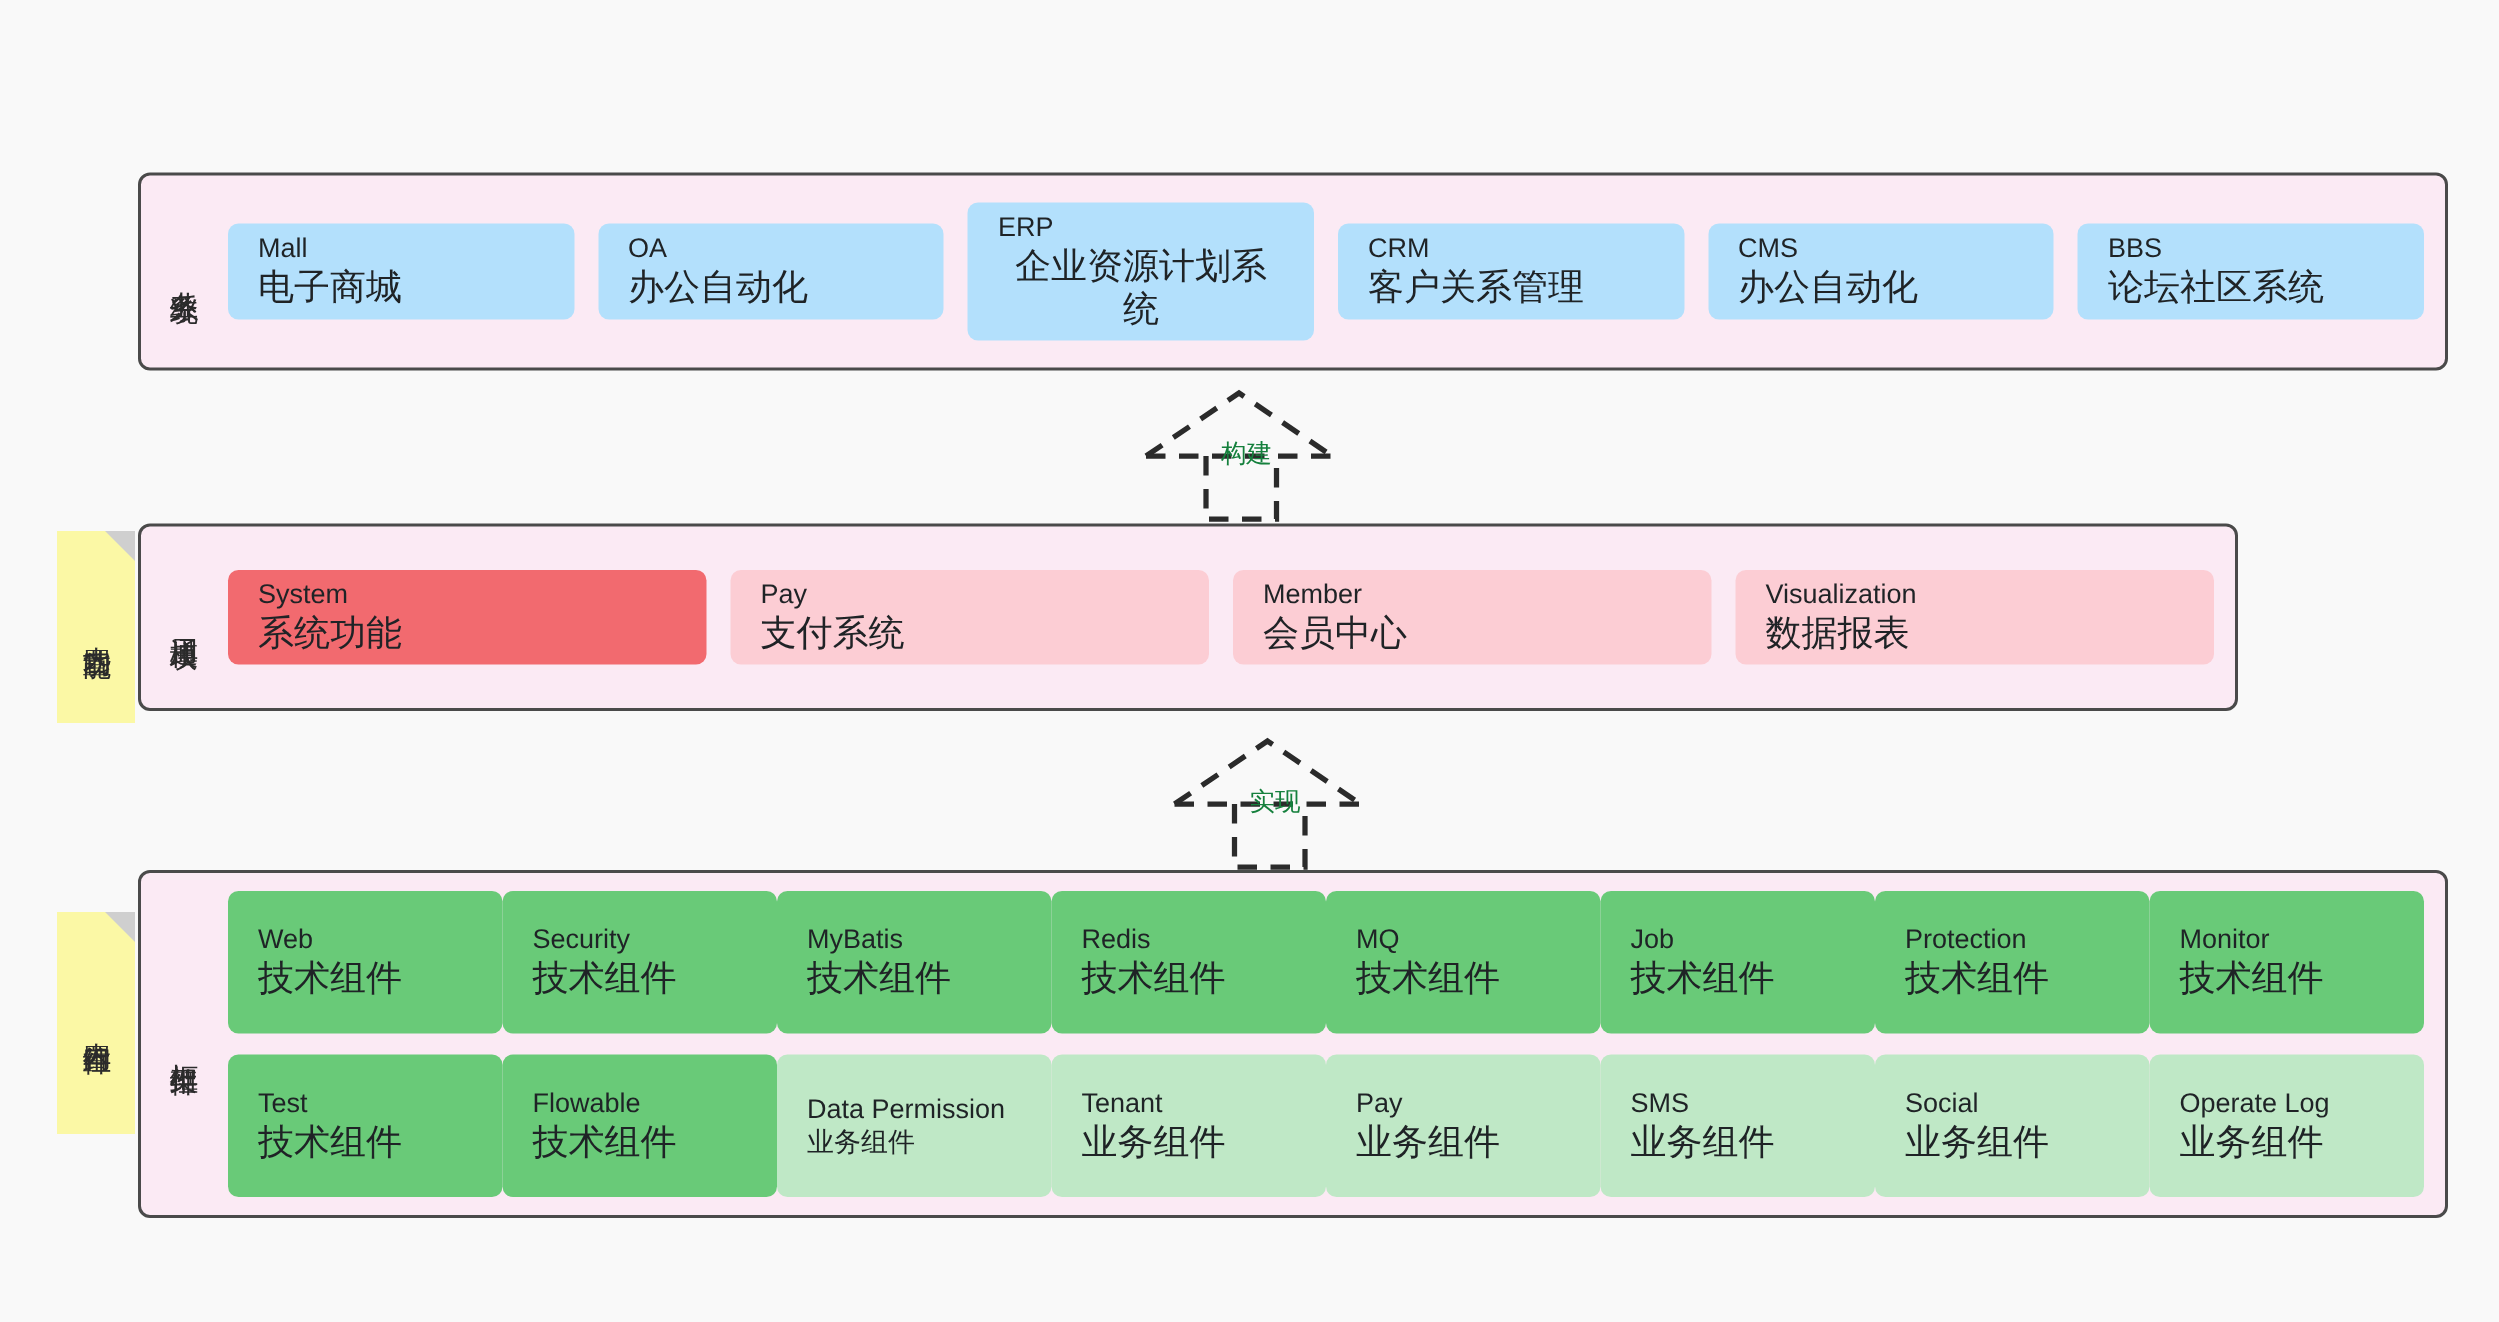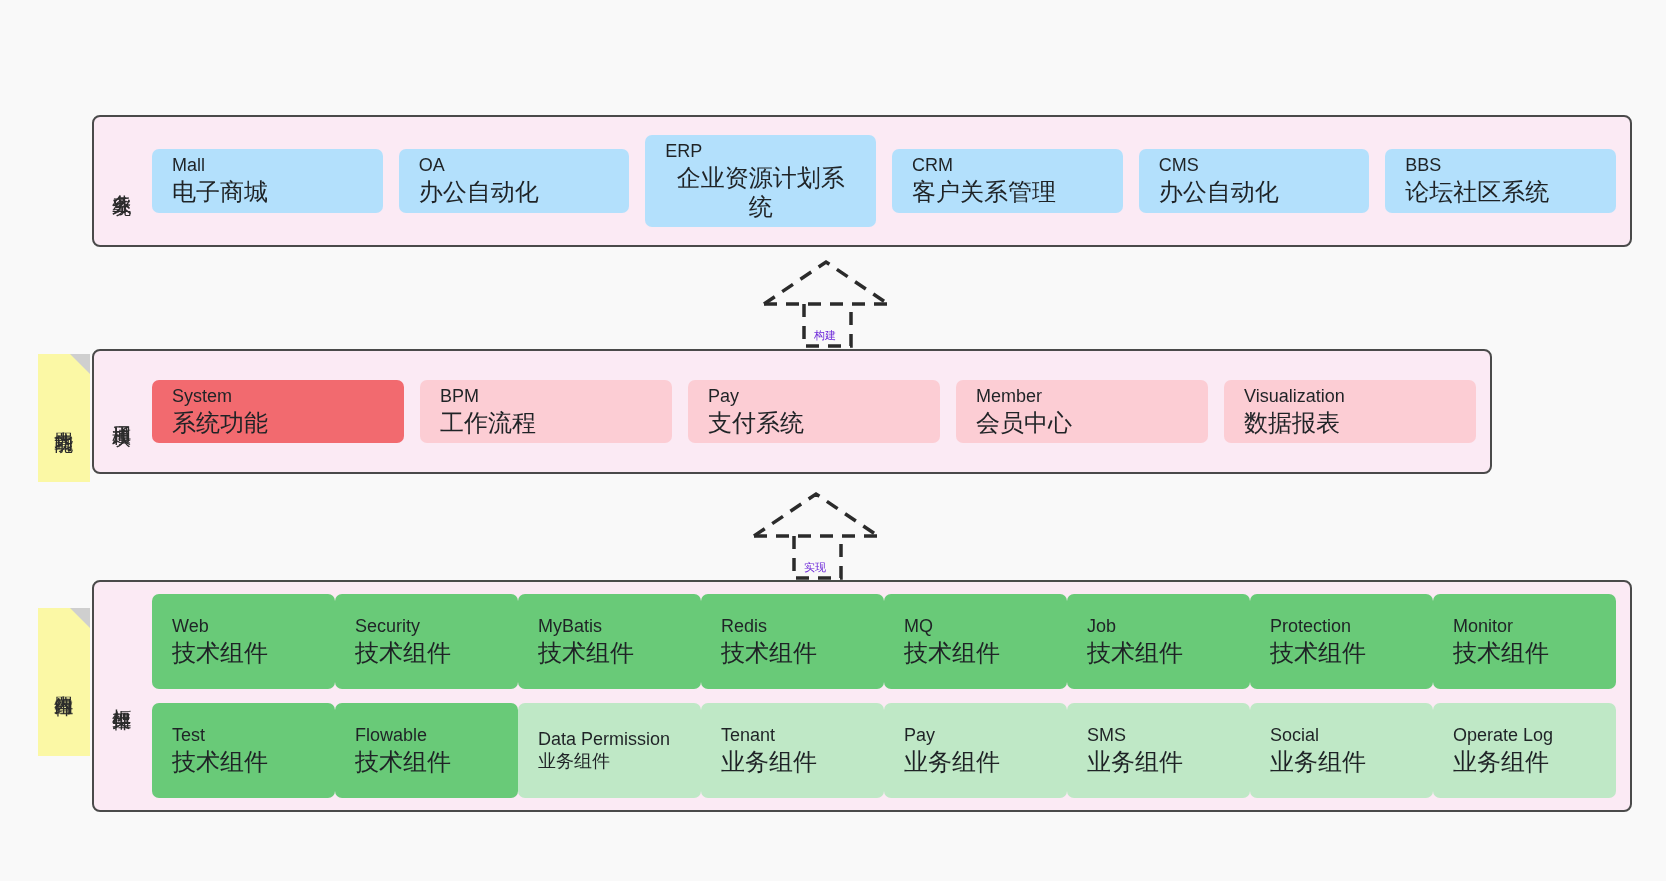--- a/index.html
+++ b/index.html
@@ -100,25 +100,24 @@
     top: 0; right: 0;
     width: 0; height: 0;
     border-left: 20px solid transparent;
     border-top: 20px solid #cfcfcf;
   }
 
   
   .connector { position: absolute; }
   .connector .label {
     position: absolute;
-    font-size: 11px;
-    color: #6d28d9;
+    font-size: 17px;
+    color: #15803d;
     background: transparent;
     white-space: nowrap;
-    margin-top: 37px;
   }
 </style>
 </head>
 <body>
 
 <div id="canvas">
 
   <div class="layer" id="layer-business" style="left:92px; top:115px; width:1540px; height:132px;">
     <div class="layer-title">业务系统</div>
     <div class="layer-body">
@@ -167,40 +166,36 @@
 
   <div class="layer" id="layer-common" style="left:92px; top:349px; width:1400px; height:125px;">
     <div class="layer-title">通用模块</div>
     <div class="layer-body">
 
       <div class="node c-red">
         <span class="en">System</span>
         <span class="cn">系统功能</span>
       </div>
       <div class="node c-pink">
-        <span class="en">BPM</span>
-        <span class="cn">工作流程</span>
-      </div>
-      <div class="node c-pink">
         <span class="en">Pay</span>
         <span class="cn">支付系统</span>
       </div>
       <div class="node c-pink">
         <span class="en">Member</span>
         <span class="cn">会员中心</span>
       </div>
       <div class="node c-pink">
         <span class="en">Visualization</span>
         <span class="cn">数据报表</span>
       </div>
 
     </div>
   </div>
 
-  <div class="connector" style="left:746px; top:488px; width:180px; height:92px;">
+  <div class="connector" style="left:775px; top:488px; width:180px; height:92px;">
     <svg width="180" height="92" viewBox="0 0 180 92">
       <polyline points="8,48 70,6 132,48" fill="none" stroke="#2b2b2b" stroke-width="3.5" stroke-dasharray="13,9" stroke-linecap="butt"></polyline>
       <polyline points="8,48 132,48" fill="none" stroke="#2b2b2b" stroke-width="3.5" stroke-dasharray="13,9"></polyline>
       <polyline points="48,48 48,90 95,90 95,48" fill="none" stroke="#2b2b2b" stroke-width="3.5" stroke-dasharray="13,9"></polyline>
     </svg>
     <span class="label" style="left:58px; top:35px;">实现</span>
   </div>
 
   <div class="sticky" style="left:38px; top:608px; height:148px;">
     <span class="fold"></span>

